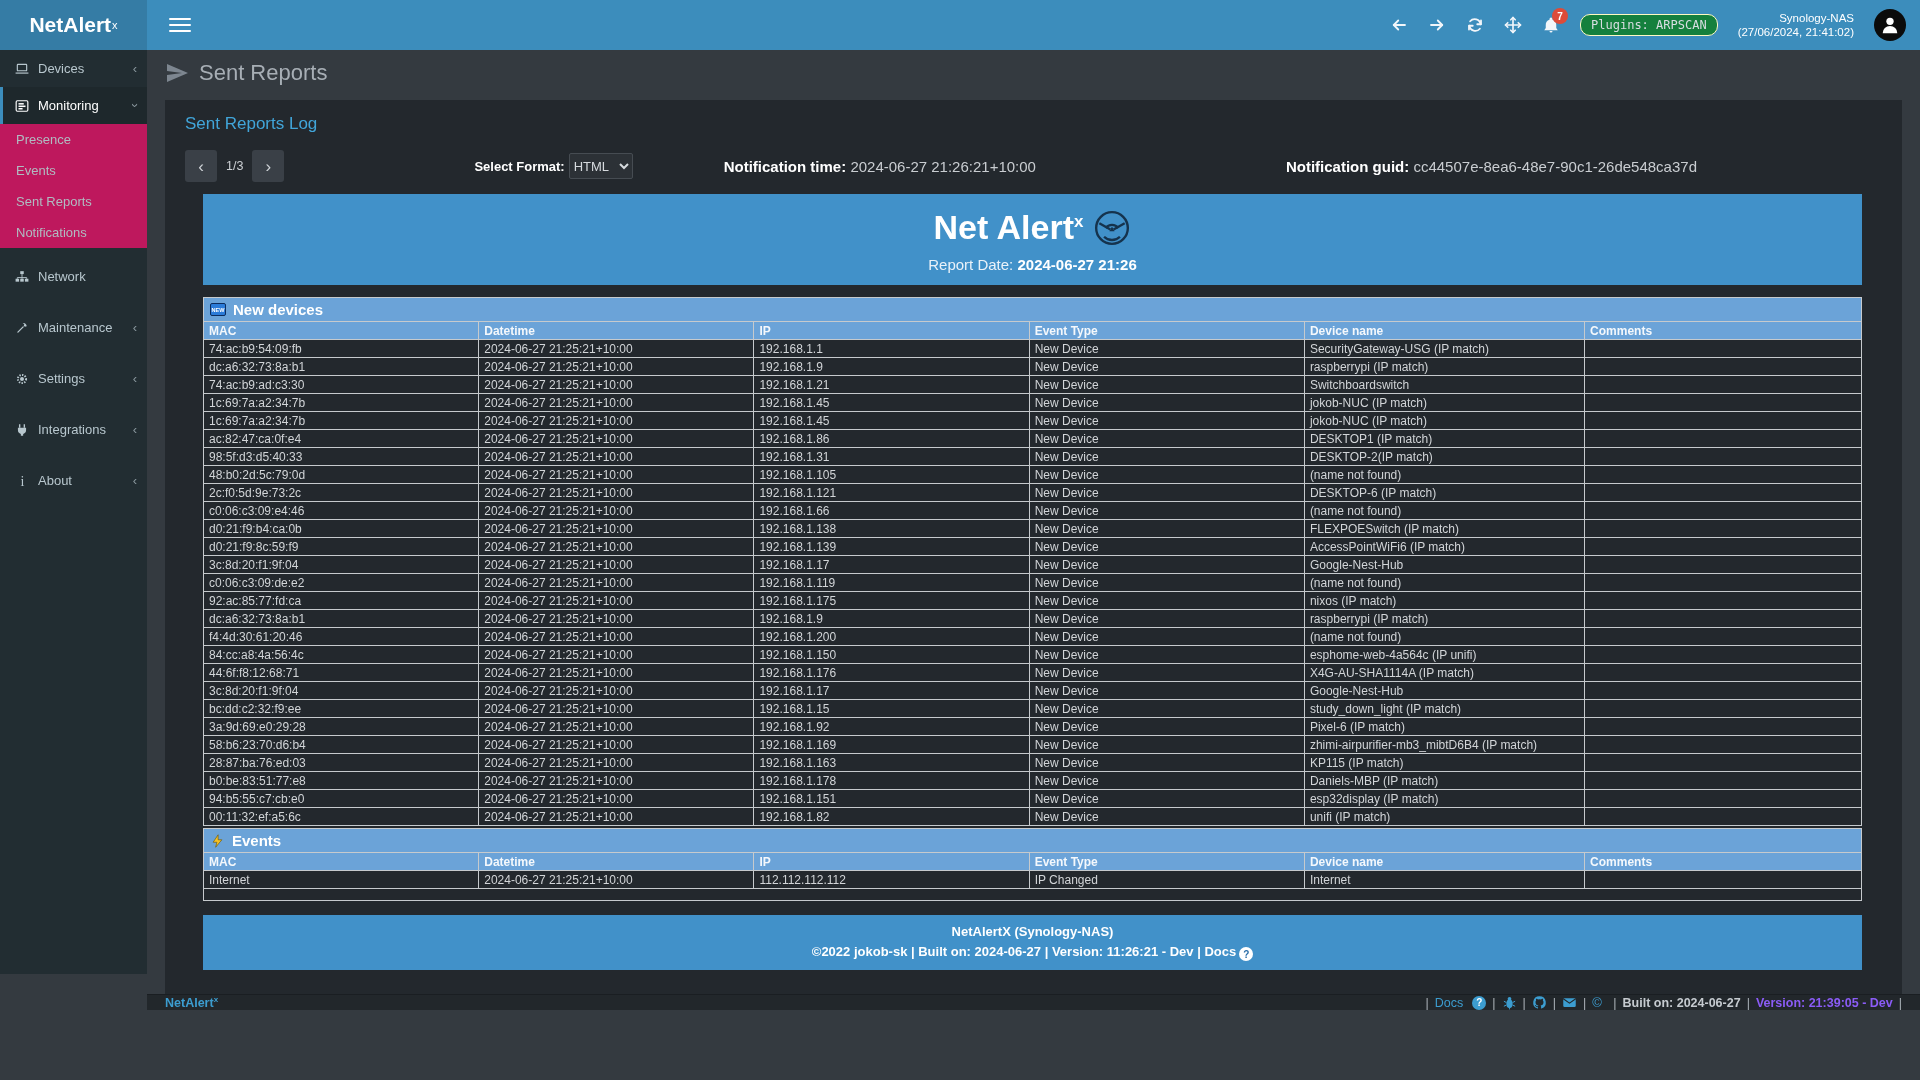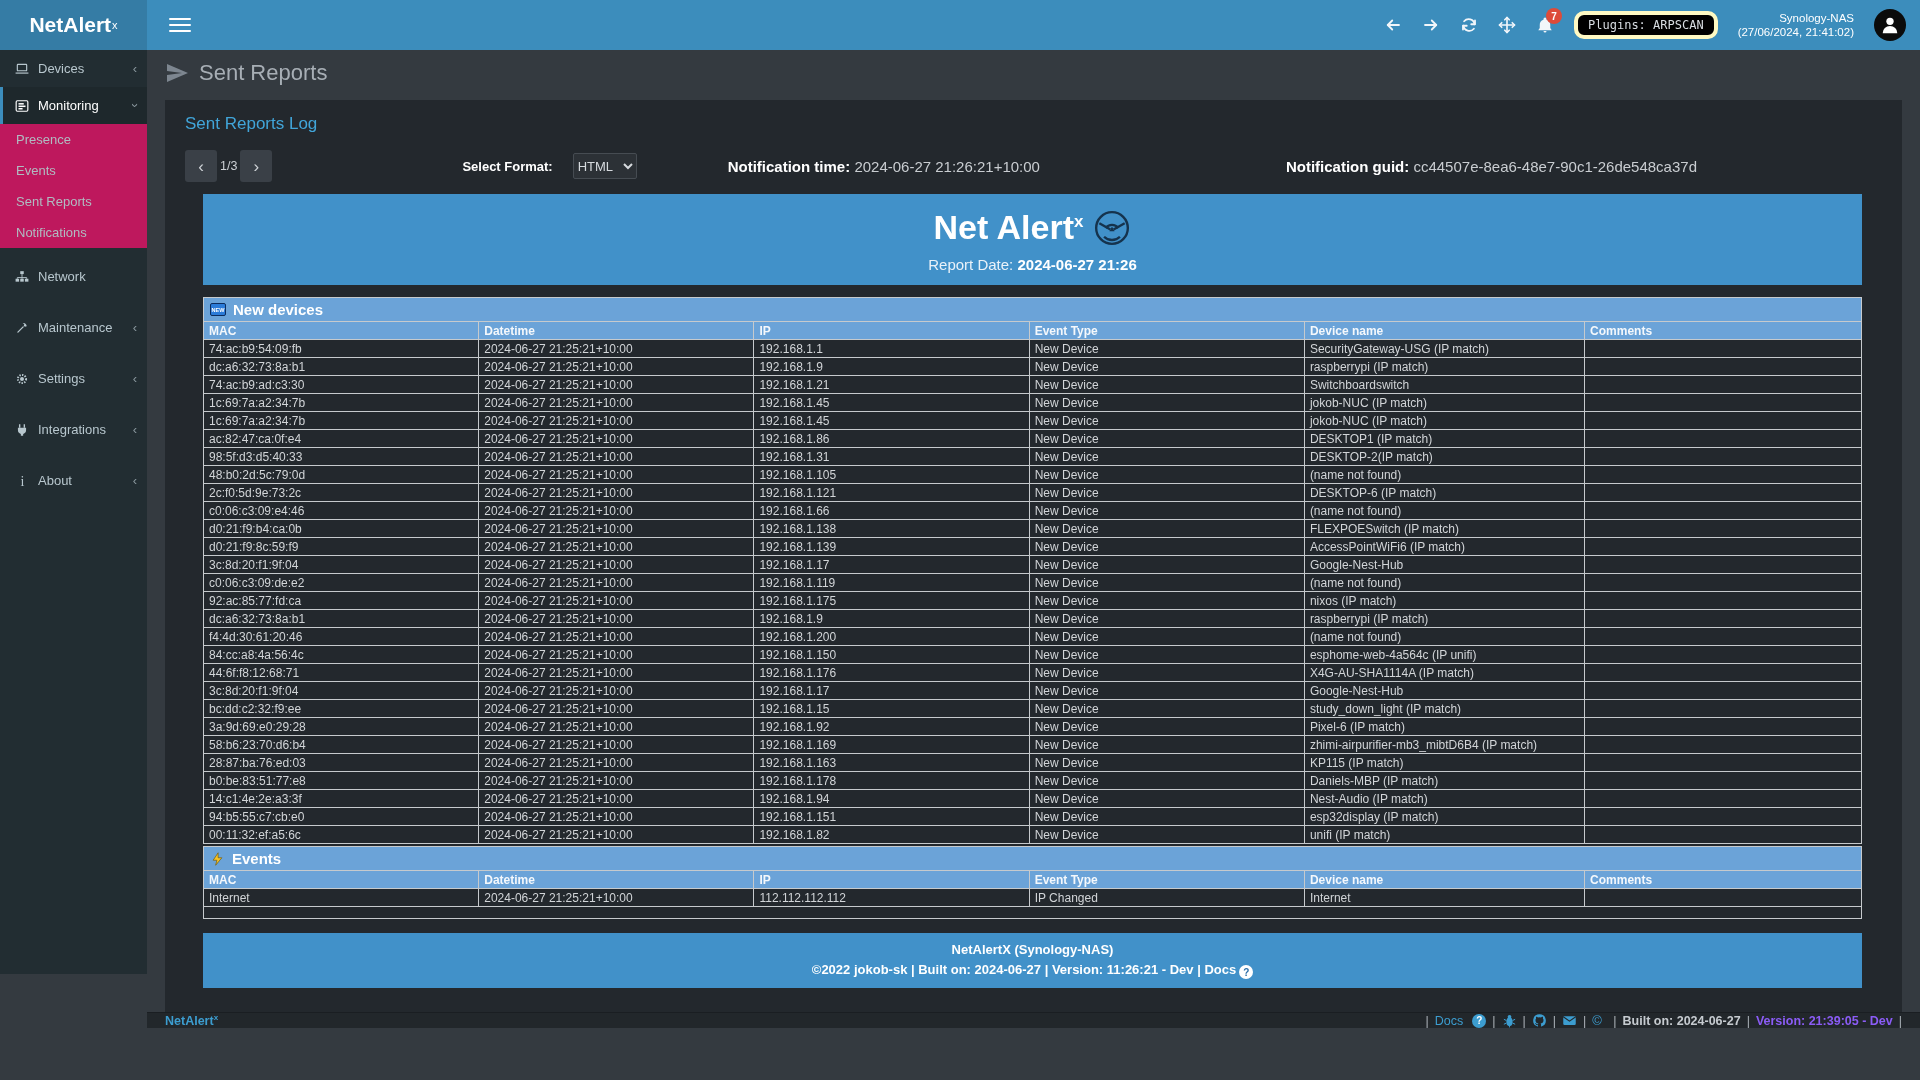--- a/index.html
+++ b/index.html
@@ -15,21 +15,21 @@
   .nav-main { flex:1; background:#3c8dbc; display:flex; align-items:center; padding:0 14px; }
   .hamburger { width:22px; cursor:pointer; margin-left:8px; }
   .hamburger span { display:block; height:2px; background:#fff; margin:4px 0; border-radius:1px; }
   .nav-right { margin-left:auto; display:flex; align-items:center; gap:20px; color:#fff; }
   .nav-ico { width:18px; height:18px; color:#f2f6fa; position:relative; }
   .nav-ico svg { width:18px; height:18px; display:block; }
   .bell-wrap { position:relative; }
   .badge { position:absolute; top:-8px; right:-8px; background:#dd4b39; color:#fff;
            border-radius:50%; width:16px; height:16px; font-size:10px; display:flex;
            align-items:center; justify-content:center; font-weight:bold; }
-  .plugins-badge { background:#000000; border:4px solid #fef9c3; color:#d8dde2;
+  .plugins-badge { background:#15803d; border:1px solid #fef9c3; color:#d8dde2;
                    font-family:"DejaVu Sans Mono", monospace; font-size:12px;
                    padding:3px 10px; border-radius:10px; }
   .host-block { text-align:right; font-size:11.5px; line-height:1.25; color:#fff; }
   .avatar { width:32px; height:32px; border-radius:50%; background:#0b0b0b; display:flex;
             align-items:center; justify-content:center; }
   .avatar svg { width:22px; height:22px; }
 
   
   .layout { display:flex; height:924px;justify-content:space-between; }
   .sidebar { width:147px; background:#222d32; color:#b8c7ce; font-size:13px; flex:none; }
@@ -50,22 +50,22 @@
   .page-header .phico { width:24px; height:24px; color:#7d8690; }
   .page-header .phico svg { width:24px; height:24px; }
   .page-title { font-size:22px; color:#a7aeb5; }
 
   .box { margin:4px 18px 0 18px; background:#23282d; padding:14px 20px 24px 20px; }
   .panel-title { color:#41a5d9; font-size:17px; margin-bottom:16px; }
 
   .controls { display:flex; align-items:center; }
   .pg-btn { width:32px; height:32px; background:#3a4047; border:none; border-radius:3px;
             color:#cfd3d7; font-size:17px; cursor:pointer; line-height:1; }
-  .pg-ind { margin:0 3px; color:#ccd0d4; font-size:12.5px; }
-  .fmt { margin-left:190px; display:flex; align-items:center; gap:20px; }
+  .pg-ind { margin:0 9px; color:#ccd0d4; font-size:12.5px; }
+  .fmt { margin-left:190px; display:flex; align-items:center; gap:4px; }
   .fmt-label { color:#fff; font-weight:bold; font-size:13px; }
   .fmt-select { background:#2c3136; color:#d6dade; border:1px solid #464c52; font-size:13px;
                 height:26px; width:64px; border-radius:2px; font-family:"Liberation Sans",sans-serif; }
   .ninfo { margin-left:91px; font-size:15px; color:#c9cdd1; }
   .ninfo b { color:#fff; }
   .nguid { margin-left:auto; margin-right:185px; }
 
   
   .report { margin:12px 20px 0 18px; }
   .r-header { background:#4191c9; text-align:center; padding:14px 0 12px 0; }
@@ -528,28 +528,20 @@
                 <td>New Device</td>
                 <td>KP115 (IP match)</td>
                 <td></td>
               </tr>
               <tr>
                 <td class="mac-link">b0:be:83:51:77:e8</td>
                 <td>2024-06-27 21:25:21+10:00</td>
                 <td>192.168.1.178</td>
                 <td>New Device</td>
                 <td>Daniels-MBP (IP match)</td>
-                <td></td>
-              </tr>
-              <tr>
-                <td class="mac-link">14:c1:4e:2e:a3:3f</td>
-                <td>2024-06-27 21:25:21+10:00</td>
-                <td>192.168.1.94</td>
-                <td>New Device</td>
-                <td>Nest-Audio (IP match)</td>
                 <td></td>
               </tr>
               <tr>
                 <td class="mac-link">94:b5:55:c7:cb:e0</td>
                 <td>2024-06-27 21:25:21+10:00</td>
                 <td>192.168.1.151</td>
                 <td>New Device</td>
                 <td>esp32display (IP match)</td>
                 <td></td>
               </tr>

